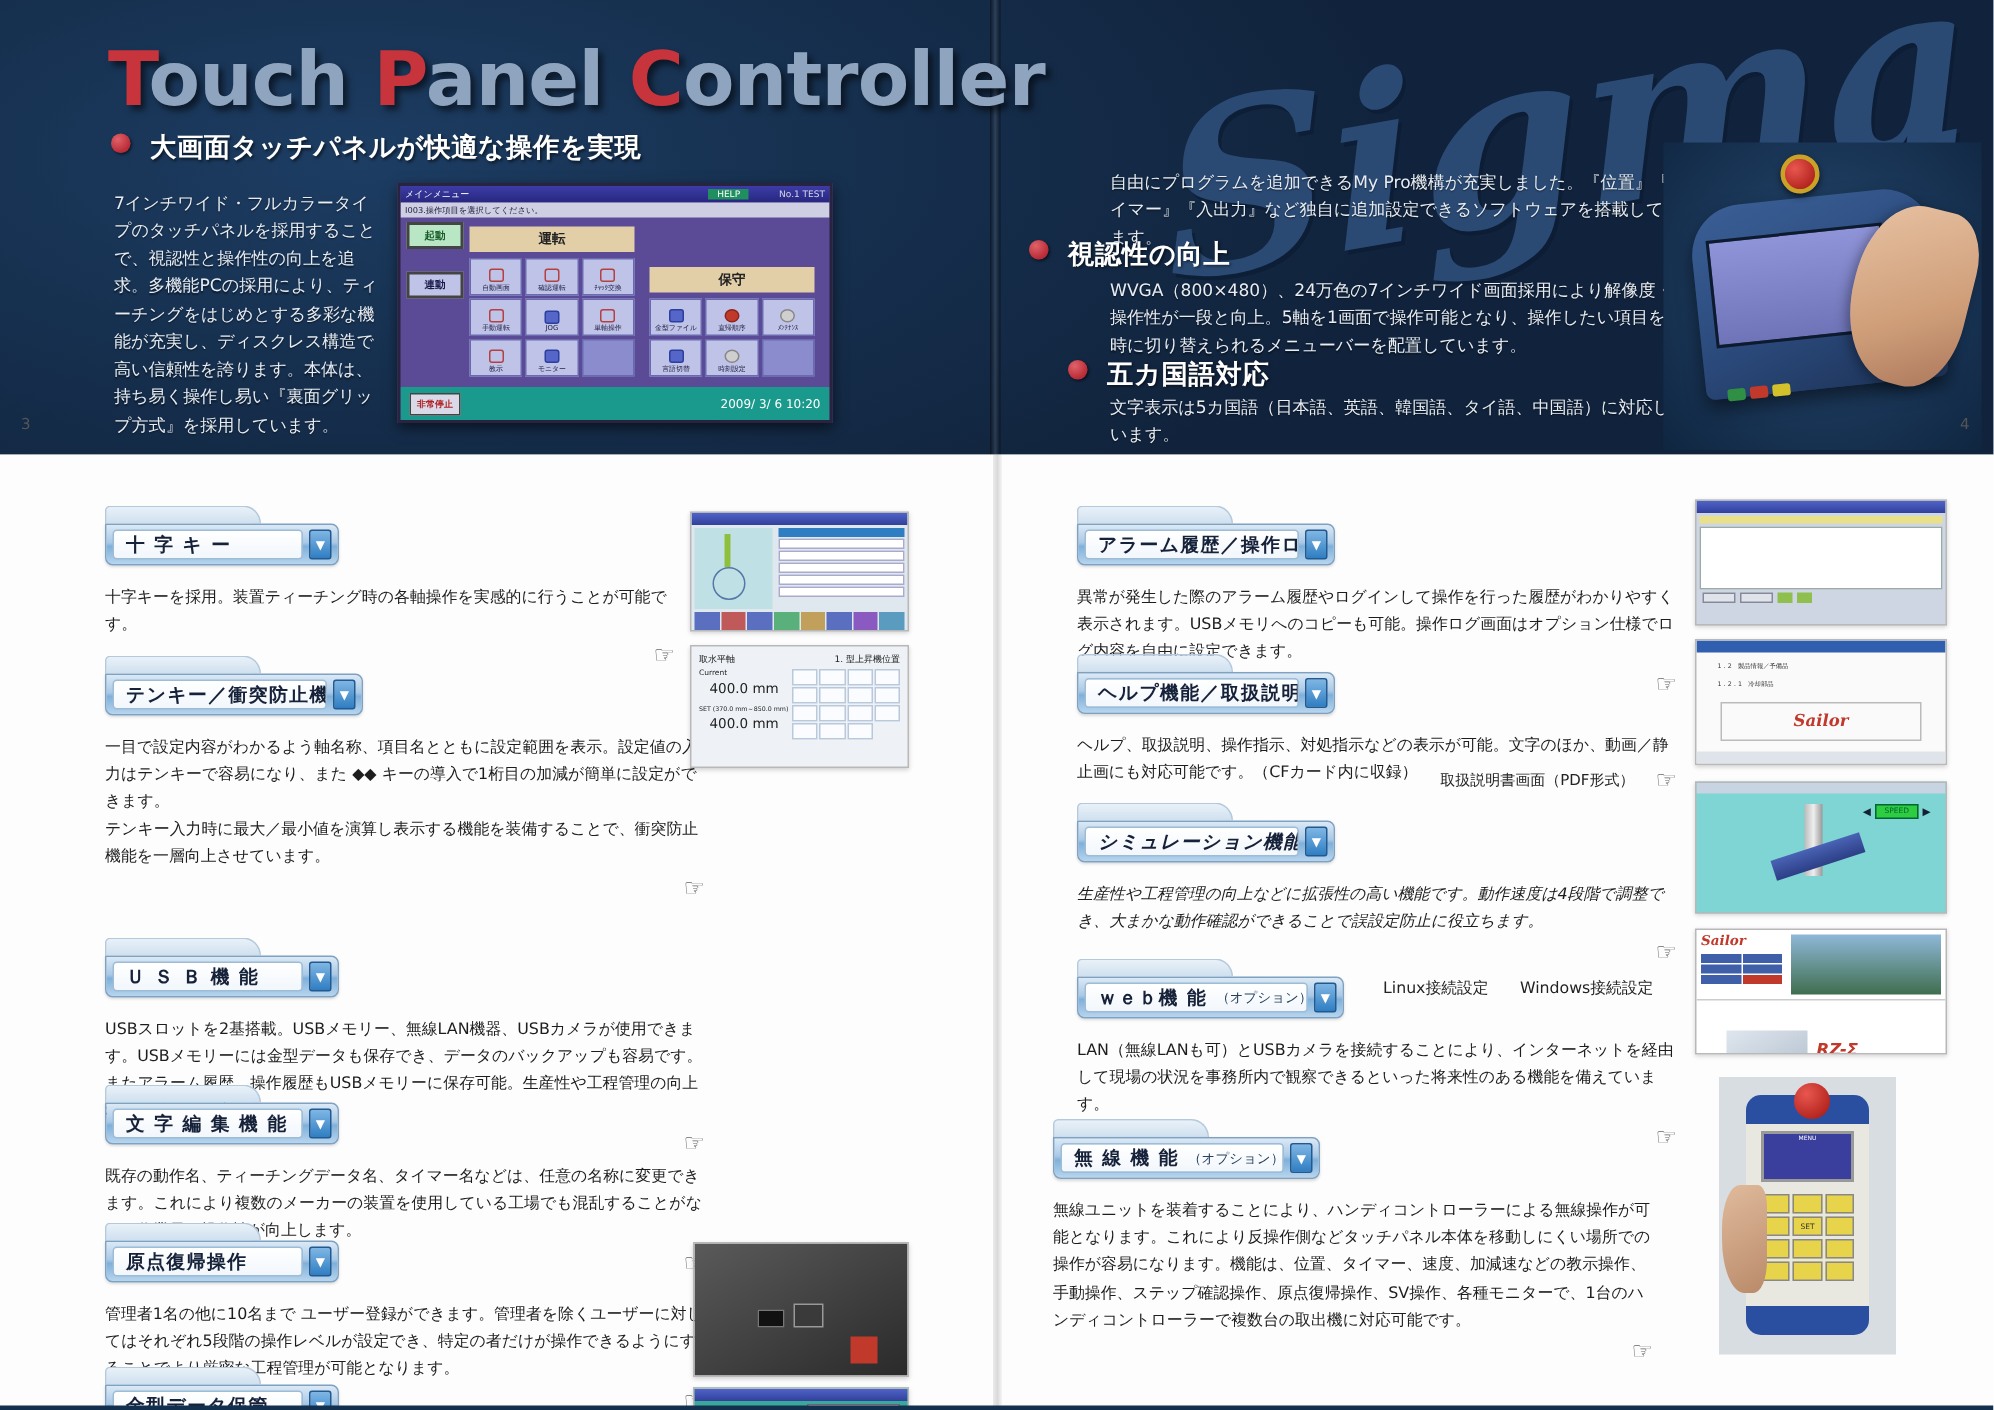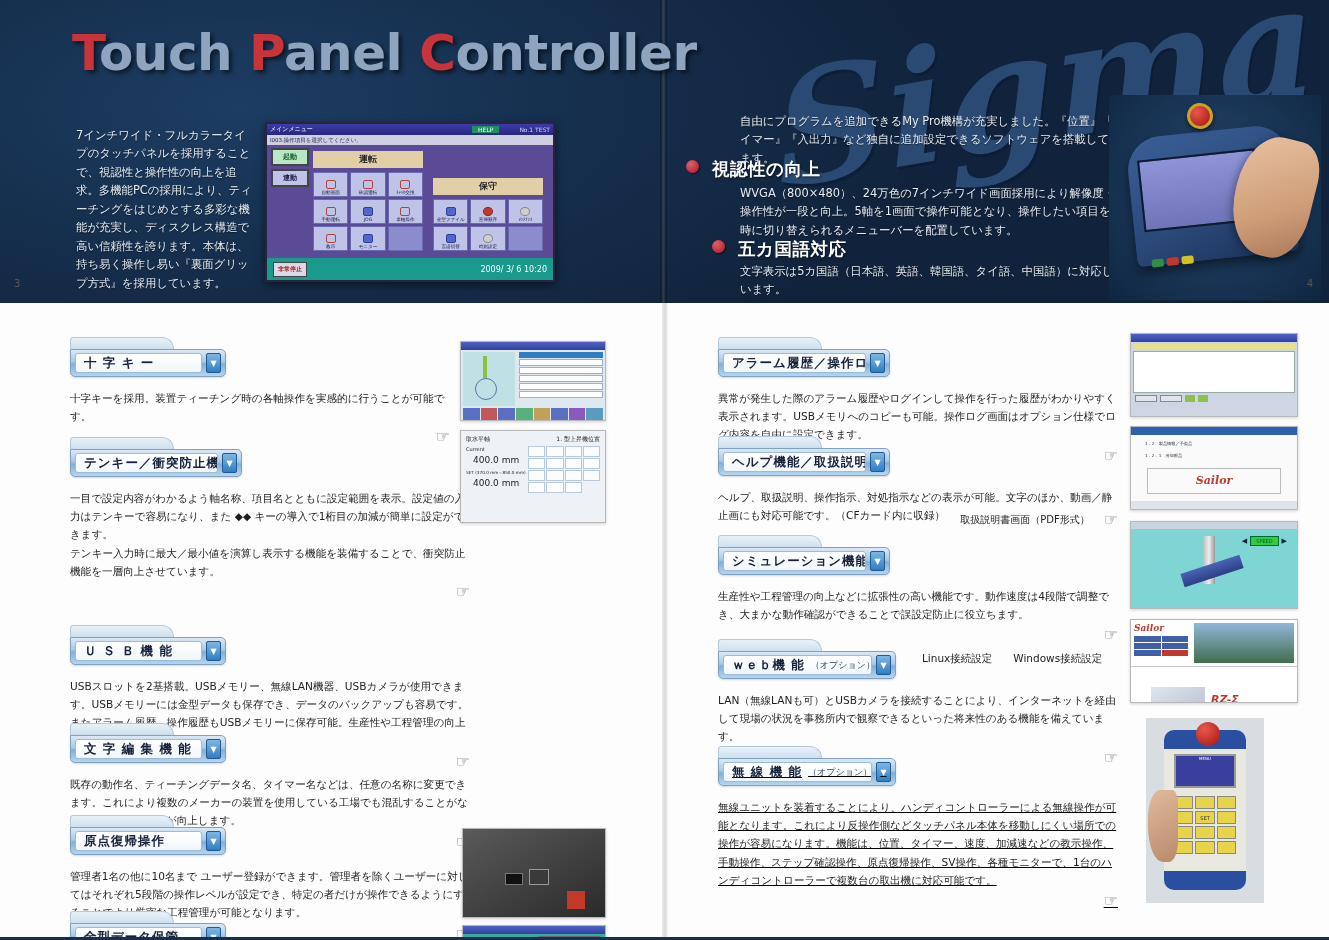--- a/index.html
+++ b/index.html
@@ -84,21 +84,21 @@
   .tp-cell { background:#bfc3e8; border:1px solid #6a6ab0; height:25px;
     display:flex; flex-direction:column; align-items:center; justify-content:flex-end;
     font-size:4.6px; color:#1a1a3a; padding-bottom:1px; }
   .tp-cell.empty { background:#8b8ccd; border-color:#6a6ab0; }
   .tp-ico { width:10px; height:9px; border:1.3px solid #b4403f; border-radius:2px; margin-bottom:1px; }
   .tp-ico.blue { border-color:#2a3f9e; background:#5566c8; }
   .tp-ico.gray { border-color:#888; background:#cfcfcf; border-radius:50%; }
   .tp-ico.red { background:#c0392b; border-color:#8e241a; border-radius:50%; }
   .tp-left { position:absolute; left:4px; top:24px; width:38px; }
   .tp-btn { background:#b9e6c4; border:2px solid #444; color:#1b5e2a; font-size:7px;
-    text-align:center; padding:2px 0; margin-bottom:3px; font-weight:bold; }
+    text-align:center; padding:2px 0; margin-bottom:15px; font-weight:bold; }
   .tp-btn.b2 { background:#bfc3e8; color:#1a1a4a; }
   .tp-bar { position:absolute; left:0; bottom:0; width:100%; height:22px;
     background:#1a9a8c; display:flex; align-items:center; padding:0 6px; }
   .tp-stop { background:#d9d9e8; border:1px solid #444; font-size:6px; color:#b01f1f;
     padding:2px 4px; font-weight:bold; }
   .tp-clock { margin-left:auto; color:#fff; font-size:8px; }
 
   
   .hc {
     position:absolute; right:8px; top:95px; width:212px; height:205px;
@@ -204,20 +204,23 @@
 <body>
 
 <div class="hero">
   <div class="hero-gutter"></div>
   <div class="sigma">Sigma</div>
 
   <div class="title">
     <span class="r">T</span>ouch <span class="r">P</span>anel <span class="r">C</span>ontroller
   </div>
 
+  <div class="bullet-head" style="left:74px; top:86px;">
+    <span class="dot"></span><span>大画面タッチパネルが快適な操作を実現</span>
+  </div>
   <div class="hero-body" style="left:76px; top:126px; width:180px;">7インチワイド・フルカラータイプのタッチパネルを採用することで、視認性と操作性の向上を追求。多機能PCの採用により、ティーチングをはじめとする多彩な機能が充実し、ディスクレス構造で高い信頼性を誇ります。本体は、持ち易く操作し易い『裏面グリップ方式』を採用しています。</div>
 
   <div class="tp">
     <div class="tp-title">
       <span>メインメニュー</span>
       <span class="tp-help">HELP</span>
       <span class="tp-no">No.1 TEST</span>
     </div>
     <div class="tp-msg">I003.操作項目を選択してください。</div>
 
@@ -424,21 +427,21 @@
           <div style="flex:1;height:12px;background:#c05a5a;"></div>
         <div style="flex:1;height:12px;background:#5a6fc0;"></div>
           <div style="flex:1;height:12px;background:#5ab07a;"></div>
         <div style="flex:1;height:12px;background:#c0a05a;"></div>
           <div style="flex:1;height:12px;background:#5a6fc0;"></div>
         <div style="flex:1;height:12px;background:#8a5ac0;"></div>
           <div style="flex:1;height:12px;background:#5a9cc0;"></div>
       </div>
     </div>
 
-    <div class="thumb" style="left:460px; top:127px; width:146px; height:93px; background:#eef2f6;">
+    <div class="thumb" style="left:460px; top:127px; width:146px; height:82px; background:#eef2f6;">
       <div style="font-size:6px; padding:4px 5px 2px; display:flex; justify-content:space-between; color:#222;">
         <span>取水平軸</span>
         <span>1. 型上昇機位置</span>
       </div>
       <div style="display:flex; padding:0 5px;">
         <div style="width:62px; font-size:5px; color:#222;">
           <div>Current</div>
           <div style="font-size:9px; margin:3px 0 5px 7px;">400.0 mm</div>
           <div style="font-size:4.2px;">SET  (370.0 mm～850.0 mm)</div>
           <div style="font-size:9px; margin:3px 0 0 7px;">400.0 mm</div>
@@ -508,21 +511,21 @@
           <div class="tab-arrow">▼</div>
         </div>
       </div>
       <div class="ftext wide">ヘルプ、取扱説明、操作指示、対処指示などの表示が可能。文字のほか、動画／静止画にも対応可能です。（CFカード内に収録）</div>
       <div style="display:flex; justify-content:flex-end; align-items:center; gap:14px; width:400px; margin-top:-14px;">
         <span class="caption">取扱説明書画面（PDF形式）</span>
         <span style="color:#666;">☞</span>
       </div>
     </div>
 
-    <div class="feature" style="left:50px; top:232px;">
+    <div class="feature" style="left:50px; top:232px;font-style:italic;">
       <div class="tab-wrap wide">
         <div class="tab-top"></div>
         <div class="tab-body">
           <div class="tab-inner">シミュレーション機能</div>
           <div class="tab-arrow">▼</div>
         </div>
       </div>
       <div class="ftext wide">生産性や工程管理の向上などに拡張性の高い機能です。動作速度は4段階で調整でき、大まかな動作確認ができることで誤設定防止に役立ちます。</div>
       <div class="ftext-foot wide">☞</div>
     </div>
@@ -538,21 +541,21 @@
               </div>
             <div class="tab-arrow">▼</div>
           </div>
         </div>
         <span style="font-size:10.5px; color:#222; white-space:nowrap;">Linux接続設定　　Windows接続設定</span>
       </div>
       <div class="ftext wide">LAN（無線LANも可）とUSBカメラを接続することにより、インターネットを経由して現場の状況を事務所内で観察できるといった将来性のある機能を備えています。</div>
       <div class="ftext-foot wide">☞</div>
     </div>
 
-    <div class="feature" style="left:50px; top:443px;text-decoration:underline;">
+    <div class="feature" style="left:34px; top:443px;">
       <div class="tab-wrap xwide">
         <div class="tab-top"></div>
         <div class="tab-body">
           <div class="tab-inner">
               <span>無 線 機 能</span>
               <span class="opt">（オプション）</span>
             </div>
           <div class="tab-arrow">▼</div>
         </div>
       </div>

